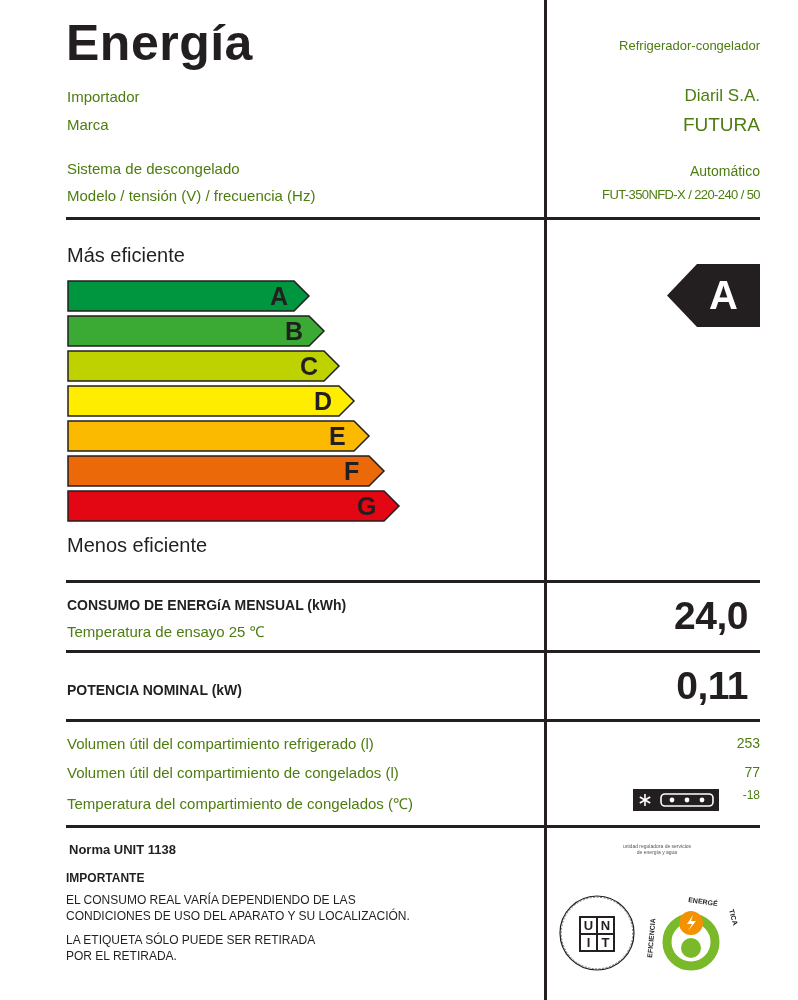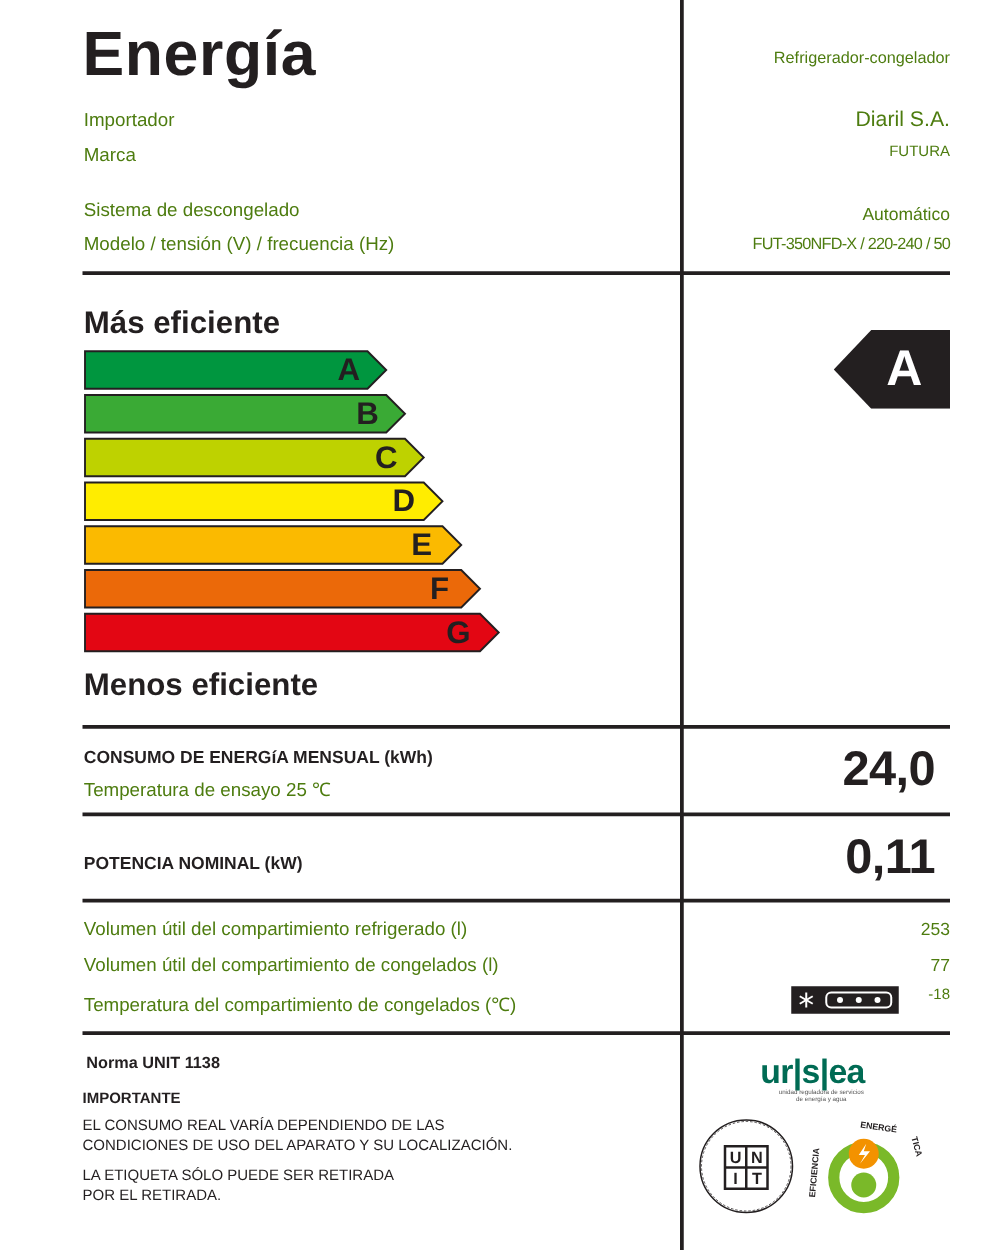--- a/index.html
+++ b/index.html
@@ -4,21 +4,21 @@
 <style>
   html, body { margin:0; padding:0; }
   body { width:798px; height:1000px; background:#ffffff; position:relative; overflow:hidden;
          font-family:"Liberation Sans", sans-serif; color:#231f20; }
   .abs { position:absolute; }
   .hline { position:absolute; left:66px; width:694px; height:3px; background:#231f20; }
   .vline { position:absolute; left:544px; top:0; width:3px; height:1000px; background:#231f20; }
   .title { left:66px; top:14px; font-size:50px; font-weight:bold; letter-spacing:0.5px; }
   .lbl { font-size:15px; color:#4d7c0f; }
   .rval { right:38px; text-align:right; white-space:nowrap; }
-  .big-heading { font-size:25px; font-weight:bold; }
+  .big-heading { font-size:20px; font-weight:normal; }
   .bar { position:absolute; left:68px; height:30px; }
   .bar svg { display:block; overflow:visible; }
   .bar .letter { position:absolute; top:0; font-size:25px; font-weight:bold; color:#231f20; line-height:30px; }
   .bignum { right:50px; font-size:39px; font-weight:bold; text-align:right; letter-spacing:-0.5px; }
   .caps-bold { font-size:14px; font-weight:bold; }
   .center { }
   .freezer-box { position:absolute; left:633px; top:789px; width:86px; height:22px; background:#231f20; }
 </style>
 </head>
 <body>
@@ -30,21 +30,21 @@
 <div class="hline" style="top:719px"></div>
 <div class="hline" style="top:825px"></div>
 
 <div class="abs title">Energía</div>
 <div class="abs lbl" style="left:553px; right:38px; top:38px; font-size:13px; text-align:right;">Refrigerador-congelador</div>
 
 <div class="abs lbl" style="left:67px; top:88px;">Importador</div>
 <div class="abs lbl rval" style="top:86px; font-size:17px;">Diaril S.A.</div>
 
 <div class="abs lbl" style="left:67px; top:116px;">Marca</div>
-<div class="abs lbl rval" style="top:114px; font-size:12px;margin-left:28px;">FUTURA</div>
+<div class="abs lbl rval" style="top:114px; font-size:19px;margin-left:28px;">FUTURA</div>
 
 <div class="abs lbl" style="left:67px; top:160px;text-align:right;">Sistema de descongelado</div>
 <div class="abs lbl rval" style="top:163px; font-size:14px;">Automático</div>
 
 <div class="abs lbl" style="left:67px; top:187px;">Modelo / tensión (V) / frecuencia (Hz)</div>
 <div class="abs lbl rval" style="top:187px; font-size:13px; letter-spacing:-0.6px;">FUT-350NFD-X / 220-240 / 50</div>
 
 <div class="abs big-heading" style="left:67px; top:244px;">Más eficiente</div>
 
 <div class="bar" style="top:281px;">
@@ -131,21 +131,20 @@
 <div class="abs lbl rval" style="top:788px; font-size:12px;">-18</div>
 
 <div class="abs caps-bold" style="left:69px; top:842px; font-size:13px;">Norma UNIT 1138</div>
 <div class="abs caps-bold center" style="left:66px; width:478px; top:871px; font-size:12px;">IMPORTANTE</div>
 <div class="abs center" style="left:66px; width:478px; top:893px; font-size:12px;">EL CONSUMO REAL VARÍA DEPENDIENDO DE LAS</div>
 <div class="abs center" style="left:66px; width:478px; top:909px; font-size:12px;">CONDICIONES DE USO DEL APARATO Y SU LOCALIZACIÓN.</div>
 <div class="abs center" style="left:66px; width:478px; top:933px; font-size:12px;">LA ETIQUETA SÓLO PUEDE SER RETIRADA</div>
 <div class="abs center" style="left:66px; width:478px; top:949px; font-size:12px;">POR EL RETIRADA.</div>
 
 <div class="abs" style="left:590px; top:843px; width:120px;">
-  <div style="font-size:27px; font-weight:bold; color:#006b54; letter-spacing:-0.5px; line-height:28px; text-align:center;">ur|s|ea</div>
   <div style="font-size:5px; color:#555; text-align:center; line-height:6px; margin-left:14px;">unidad reguladora de servicios</div>
   <div style="font-size:5px; color:#555; text-align:center; line-height:6px; margin-left:14px;">de energía y agua</div>
 </div>
 
 <div class="abs" style="left:558px; top:894px; width:78px; height:78px;">
   <svg width="78" height="78" style="display:block;">
     <circle cx="39" cy="39" r="37" fill="#ffffff" stroke="#231f20" stroke-width="1.2"></circle>
     <circle cx="39" cy="39" r="35.8" fill="none" stroke="#231f20" stroke-width="0.6" stroke-dasharray="2 1.5"></circle>
     <rect x="21" y="22" width="36" height="36" fill="#231f20"></rect>
     <rect x="23" y="24" width="15" height="15" fill="#ffffff"></rect>

